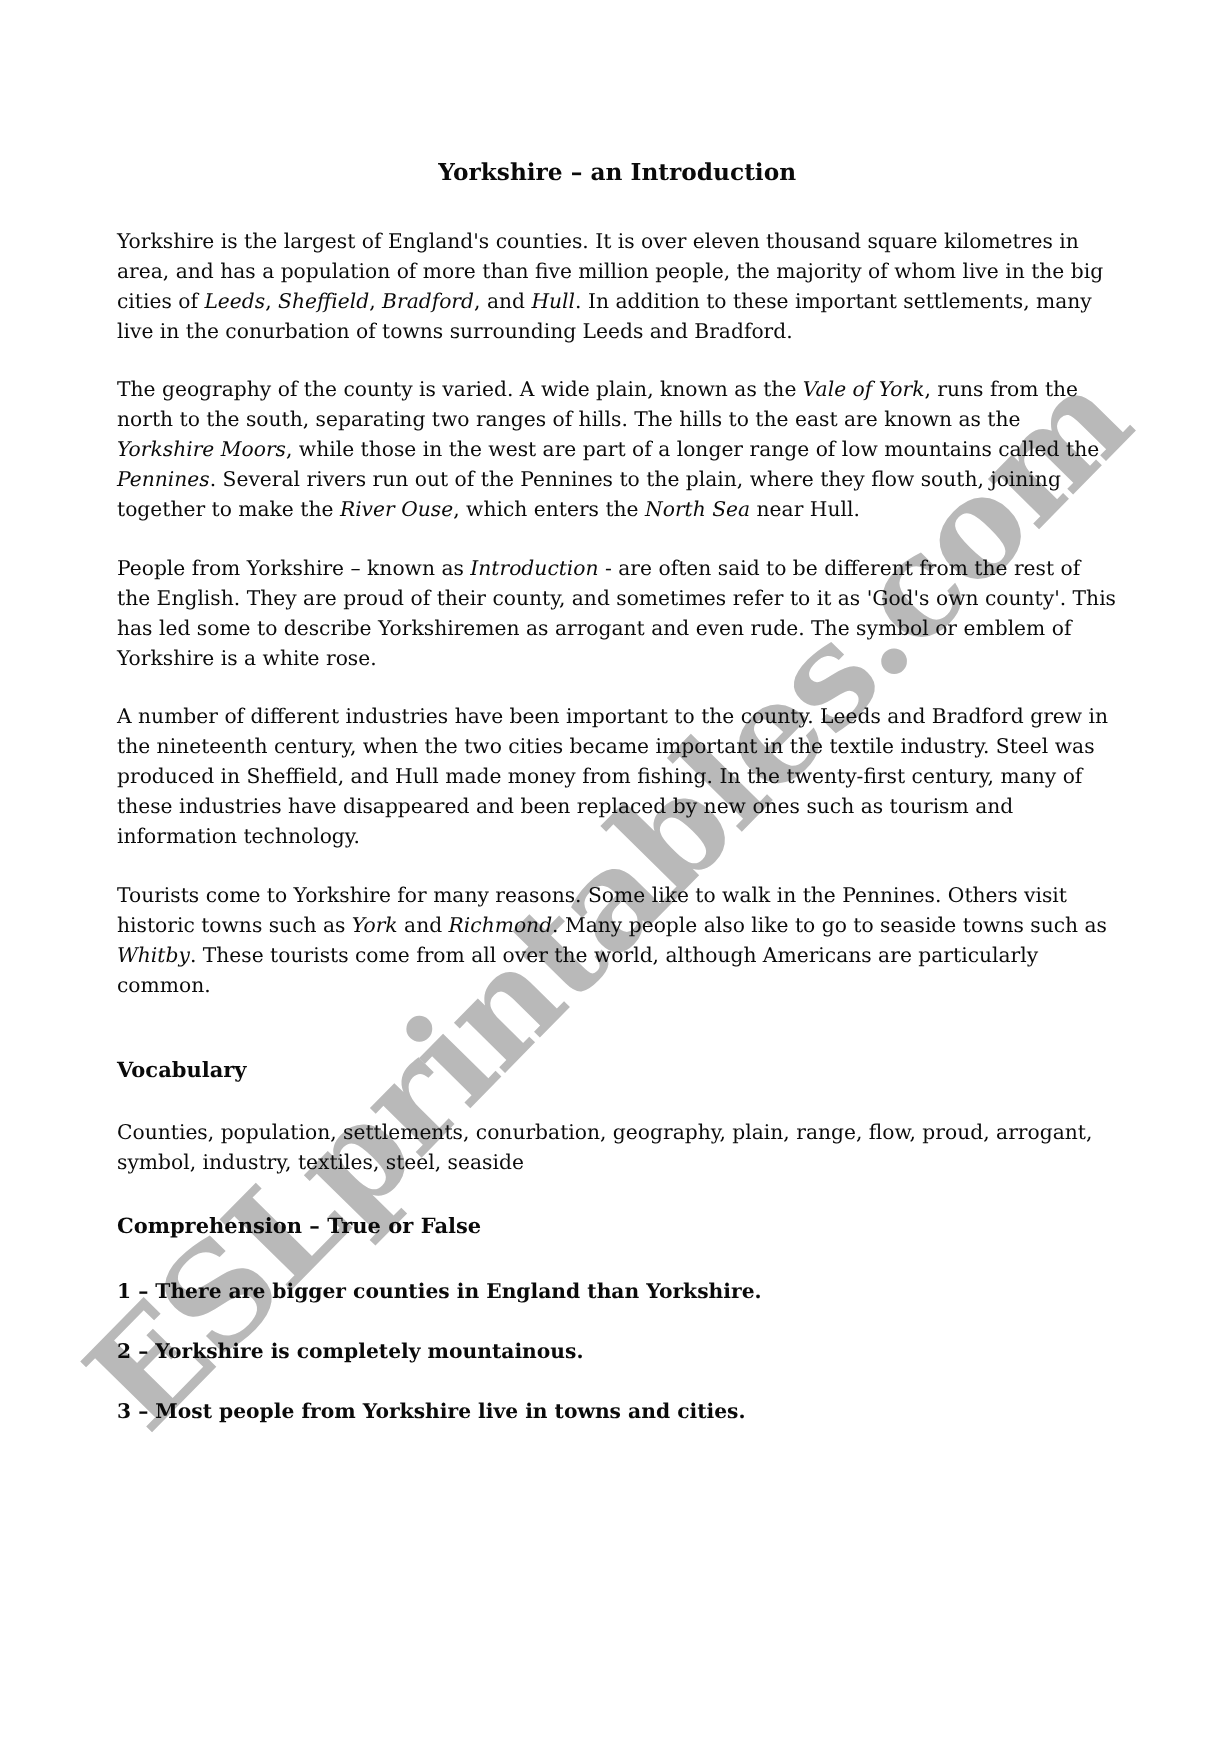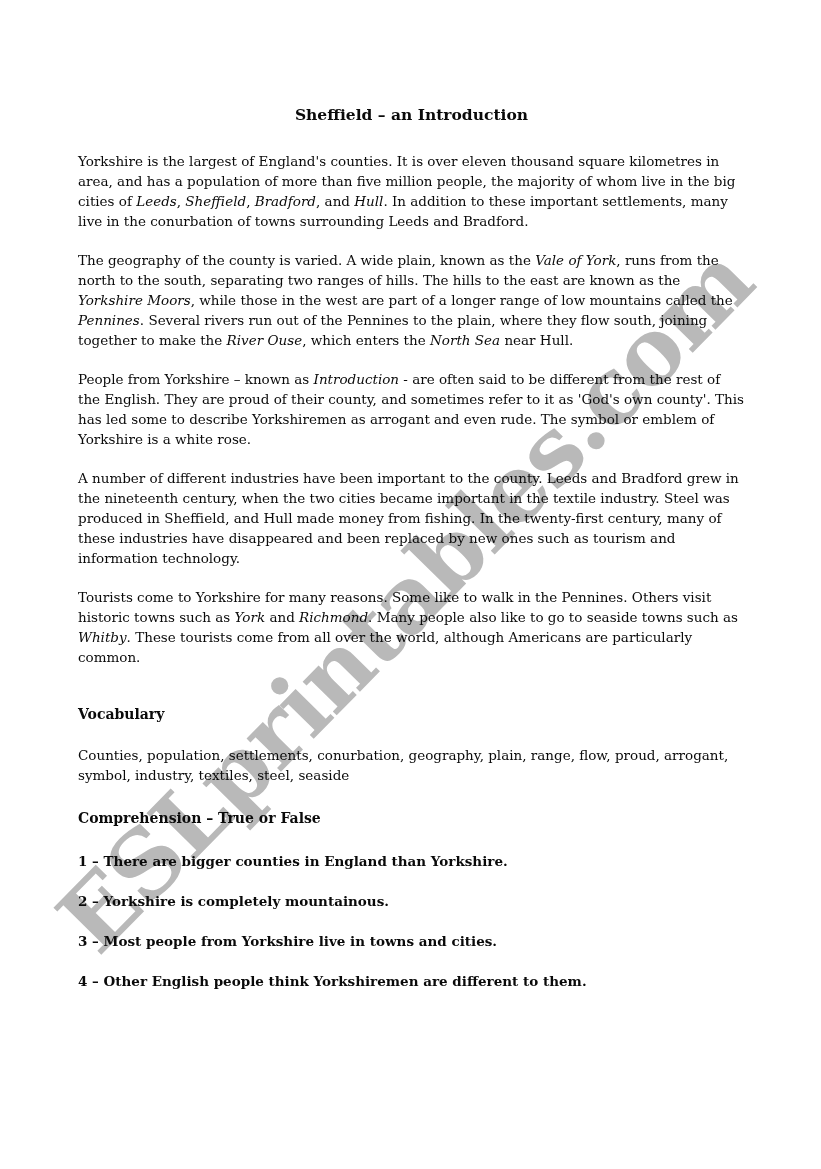--- a/index.html
+++ b/index.html
@@ -62,36 +62,35 @@
     font-weight: bold;
   }
 </style>
 </head>
 <body>
 
 <div class="watermark" style="color: rgb(185, 185, 185);">ESLprintables.com</div>
 
 <div class="content">
 
-  <h1 class="doc-title">Sheffield – an Introduction</h1>
+  <h1 class="doc-title">Yorkshire – an Introduction</h1>
 
   <div id="paragraphs">
       <p class="para"><span>Yorkshire is the largest of England's counties. It is over eleven thousand square kilometres in area, and has a population of more than five million people, the majority of whom live in the big cities of </span><em>Leeds</em><span>, </span><em>Sheffield</em><span>, </span><em>Bradford</em><span>, and </span><em>Hull</em><span>. In addition to these important settlements, many live in the conurbation of towns surrounding Leeds and Bradford.</span></p>
       <p class="para"><span>The geography of the county is varied. A wide plain, known as the </span><em>Vale of York</em><span>, runs from the north to the south, separating two ranges of hills. The hills to the east are known as the </span><em>Yorkshire Moors</em><span>, while those in the west are part of a longer range of low mountains called the </span><em>Pennines</em><span>. Several rivers run out of the Pennines to the plain, where they flow south, joining together to make the </span><em>River Ouse</em><span>, which enters the </span><em>North Sea</em><span> near Hull.</span></p>
       <p class="para"><span>People from Yorkshire – known as </span><em>Introduction</em><span> - are often said to be different from the rest of the English. They are proud of their county, and sometimes refer to it as 'God's own county'. This has led some to describe Yorkshiremen as arrogant and even rude. The symbol or emblem of Yorkshire is a white rose.</span></p>
       <p class="para"><span>A number of different industries have been important to the county. Leeds and Bradford grew in the nineteenth century, when the two cities became important in the textile industry. Steel was produced in Sheffield, and Hull made money from fishing. In the twenty-first century, many of these industries have disappeared and been replaced by new ones such as tourism and information technology.</span></p>
       <p class="para"><span>Tourists come to Yorkshire for many reasons. Some like to walk in the Pennines. Others visit historic towns such as </span><em>York</em><span> and </span><em>Richmond</em><span>. Many people also like to go to seaside towns such as </span><em>Whitby</em><span>. These tourists come from all over the world, although Americans are particularly common.</span></p>
     </div>
 
   <h2 class="section-heading vocab-heading">Vocabulary</h2>
 
   <p class="vocab-words">Counties, population, settlements, conurbation, geography, plain, range, flow, proud, arrogant, symbol, industry, textiles, steel, seaside</p>
 
   <h2 class="section-heading comp-heading">Comprehension – True or False</h2>
 
   <div id="comprehension-list">
       <p class="comp-item">1 – There are bigger counties in England than Yorkshire.</p>
       <p class="comp-item">2 – Yorkshire is completely mountainous.</p>
       <p class="comp-item">3 – Most people from Yorkshire live in towns and cities.</p>
-      <p class="comp-item">4 – Other English people think Yorkshiremen are different to them.</p>
     </div>
 
 </div>
 
 </body></html>

